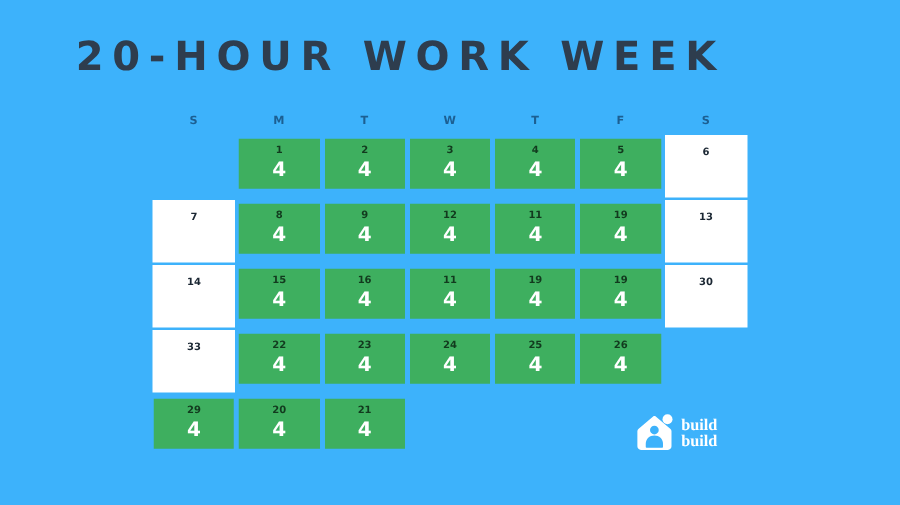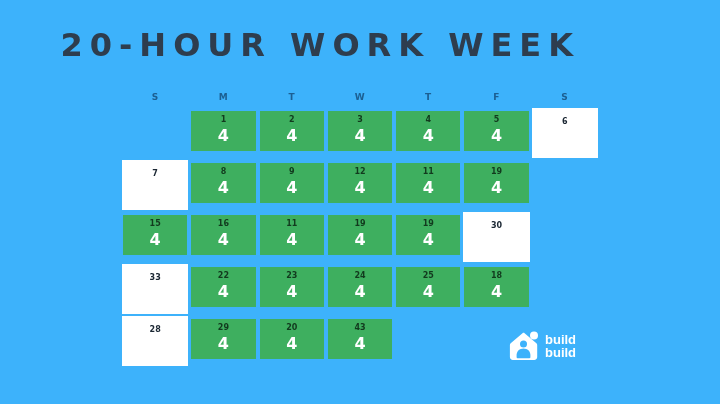--- a/index.html
+++ b/index.html
@@ -138,21 +138,21 @@
   .logo-text {
     display: flex;
     flex-direction: column;
     line-height: 1.0;
   }
   .logo-text span {
     color: #FFFFFF;
     font-weight: 900;
     font-size: 13px;
     letter-spacing: 0px;
-    font-family: Liberation Sans, sans-serif;
+    font-family: Liberation Serif, serif;
   }
 </style>
 </head>
 <body>
 
 <div class="poster">
 
   <div class="title">20-HOUR WORK WEEK</div>
 
   <div class="calendar">
@@ -223,22 +223,30 @@
           <div class="cell work">
             <div class="box"></div>
             <div class="daynum">11</div>
             <div class="hours">4</div>
           </div>
           <div class="cell work">
             <div class="box"></div>
             <div class="daynum">19</div>
             <div class="hours">4</div>
           </div>
-        </div>
-        <div class="week-row">
+          <div class="cell off">
+            <div class="box"></div>
+            <div class="daynum">13</div>
+          </div>
+        </div>
+        <div class="week-row">
+          <div class="cell off">
+            <div class="box"></div>
+            <div class="daynum">14</div>
+          </div>
           <div class="cell work">
             <div class="box"></div>
             <div class="daynum">15</div>
             <div class="hours">4</div>
           </div>
           <div class="cell work">
             <div class="box"></div>
             <div class="daynum">16</div>
             <div class="hours">4</div>
           </div>
@@ -282,42 +290,38 @@
             <div class="daynum">24</div>
             <div class="hours">4</div>
           </div>
           <div class="cell work">
             <div class="box"></div>
             <div class="daynum">25</div>
             <div class="hours">4</div>
           </div>
           <div class="cell work">
             <div class="box"></div>
-            <div class="daynum">18</div>
-            <div class="hours">4</div>
-          </div>
-        </div>
-        <div class="week-row">
-          <div class="cell off">
-            <div class="box"></div>
-            <div class="daynum">28</div>
-          </div>
+            <div class="daynum">26</div>
+            <div class="hours">4</div>
+          </div>
+        </div>
+        <div class="week-row">
           <div class="cell work">
             <div class="box"></div>
             <div class="daynum">29</div>
             <div class="hours">4</div>
           </div>
           <div class="cell work">
             <div class="box"></div>
             <div class="daynum">20</div>
             <div class="hours">4</div>
           </div>
           <div class="cell work">
             <div class="box"></div>
-            <div class="daynum">43</div>
+            <div class="daynum">21</div>
             <div class="hours">4</div>
           </div>
           <div class="cell empty"></div>
           <div class="cell empty"></div>
           <div class="cell empty"></div>
         </div>
       </div>
 
   </div>
 

